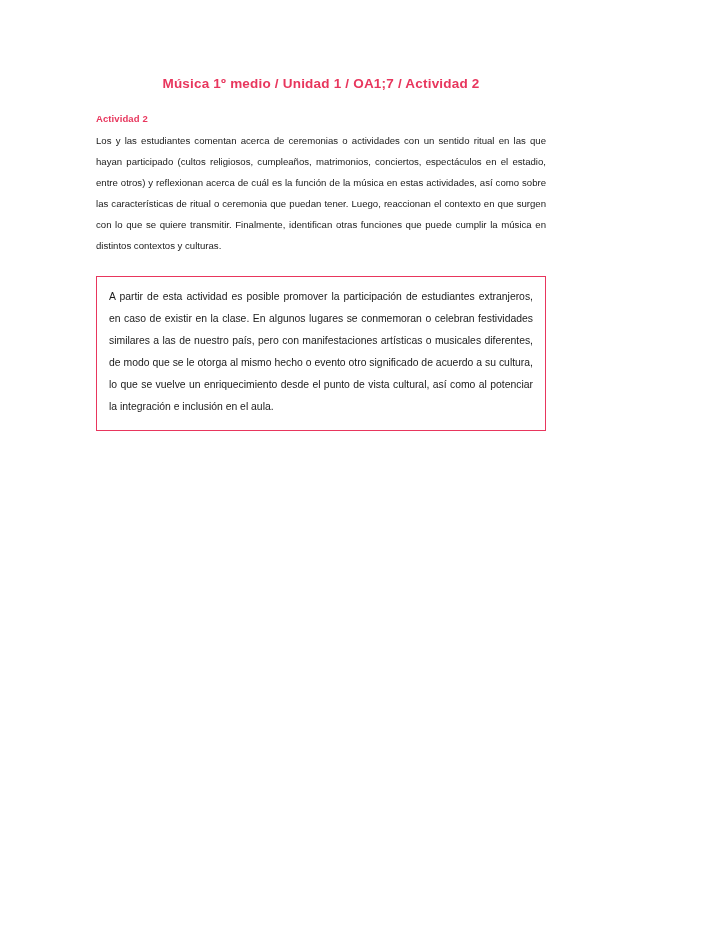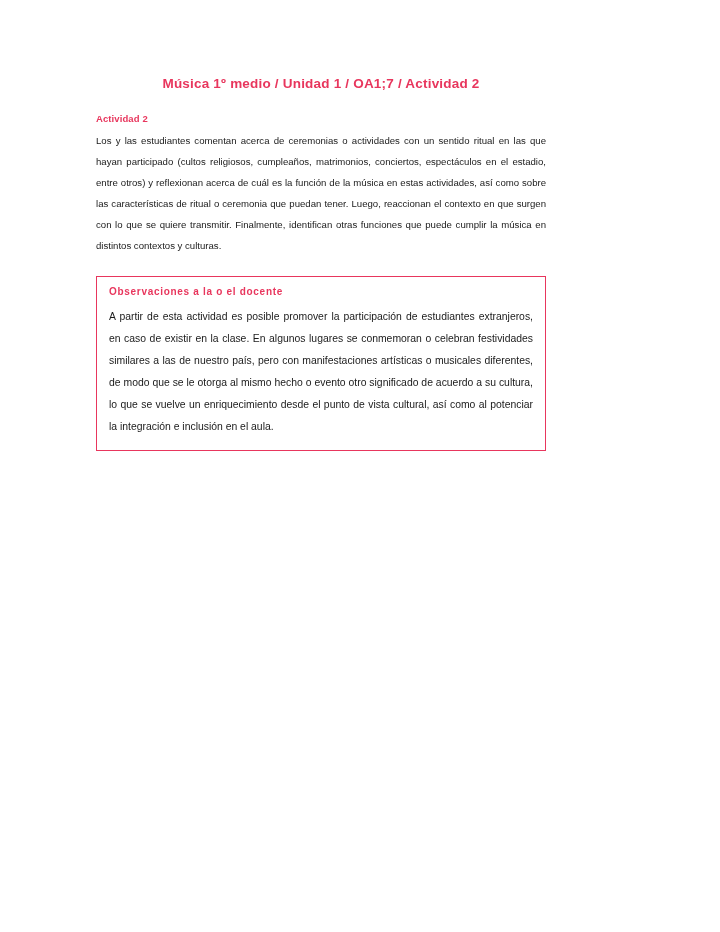--- a/index.html
+++ b/index.html
@@ -67,17 +67,16 @@
 
 <div class="page">
 
   <h1 class="doc-title">Música 1º medio / Unidad 1 / OA1;7 / Actividad 2</h1>
 
   <div class="section-label">Actividad 2</div>
 
   <p class="body-text">Los y las estudiantes comentan acerca de ceremonias o actividades con un sentido ritual en las que hayan participado (cultos religiosos, cumpleaños, matrimonios, conciertos, espectáculos en el estadio, entre otros) y reflexionan acerca de cuál es la función de la música en estas actividades, así como sobre las características de ritual o ceremonia que puedan tener. Luego, reaccionan el contexto en que surgen con lo que se quiere transmitir. Finalmente, identifican otras funciones que puede cumplir la música en distintos contextos y culturas.</p>
 
   <div class="note-box">
-    <div class="note-title">Observaciones a la o el docente</div>
     <p class="note-text">A partir de esta actividad es posible promover la participación de estudiantes extranjeros, en caso de existir en la clase. En algunos lugares se conmemoran o celebran festividades similares a las de nuestro país, pero con manifestaciones artísticas o musicales diferentes, de modo que se le otorga al mismo hecho o evento otro significado de acuerdo a su cultura, lo que se vuelve un enriquecimiento desde el punto de vista cultural, así como al potenciar la integración e inclusión en el aula.</p>
   </div>
 
 </div>
 
 </body></html>

